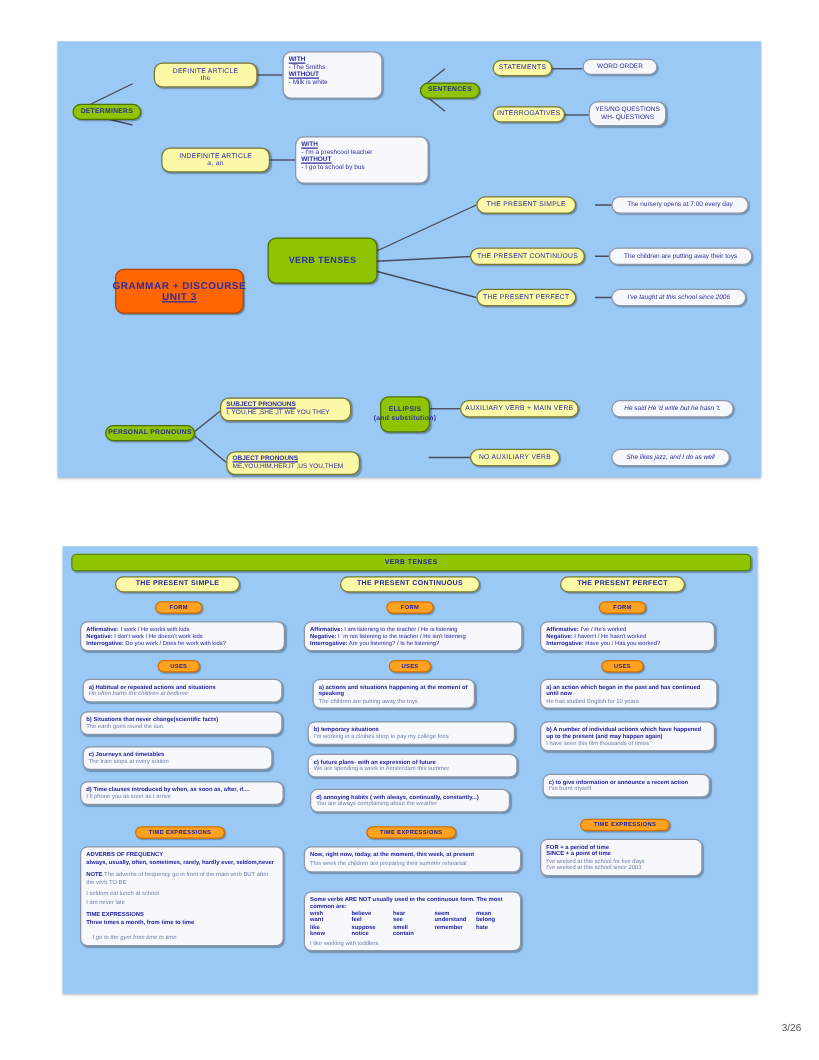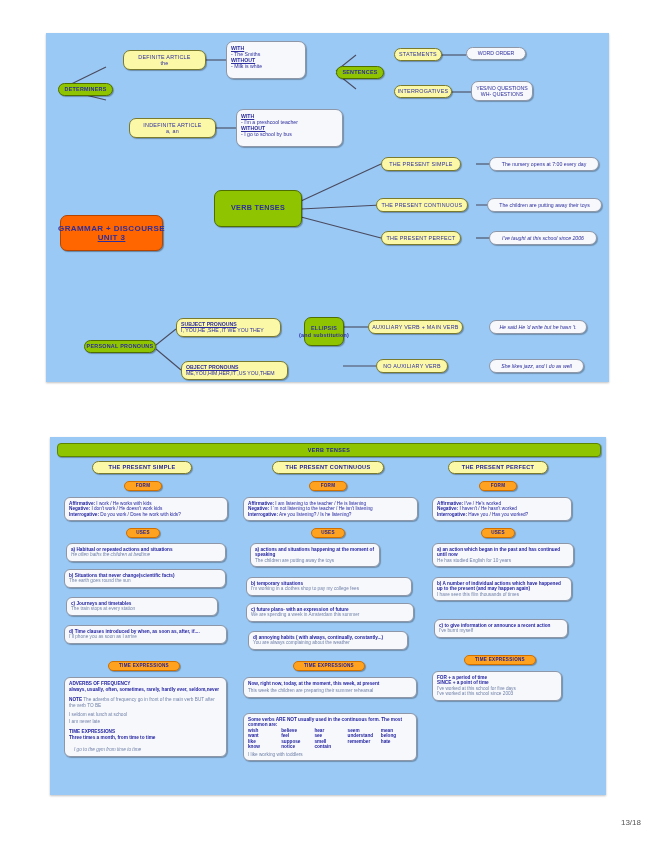--- a/index.html
+++ b/index.html
@@ -22,21 +22,21 @@
 
   .n-green{background:#8fc400;border:1px solid #4f7000;
            box-shadow:1px 1px 1px rgba(0,0,0,.3);
            font-weight:bold;text-align:center;}
   .n-yellow{background:#fbf8a8;border:1px solid #7a7a2e;
             box-shadow:1px 1px 1px rgba(0,0,0,.3);}
   .n-white{background:#f6f8fb;border:1px solid #8e97a8;
            box-shadow:1px 1px 1px rgba(0,0,0,.28);}
   .n-orange{background:#ff6600;border:1px solid #b34500;
             box-shadow:1px 1px 1px rgba(0,0,0,.35);
-            font-weight:bold;text-align:center;}
+            font-weight:bold;text-align:center;margin-left:32px;}
   .n-orangepill{background:#ffa21f;border:1px solid #d07000;
             border-radius:9px;box-shadow:1px 1px 1px rgba(0,0,0,.3);
             font-weight:bold;text-align:center;color:#23239b;}
 
   .ctr{display:flex;align-items:center;justify-content:center;flex-direction:column;}
   .u{text-decoration:underline;}
   .b{font-weight:bold;}
   .i{font-style:italic;}
 
   svg.links{position:absolute;left:0;top:0;width:100%;height:100%;overflow:visible;}
@@ -336,14 +336,14 @@
       <span>TIME EXPRESSIONS</span>
     </div>
     <div class="node n-white card" style="left:382px;top:234px;width:130px;">
       <span class="hd">FOR + a period of time</span>
       <span class="hd">SINCE + a point of time</span>
       <span class="ex">I've worked at this school for five days</span>
       <span class="ex">I've worked at this school since 2003</span>
     </div>
   </div>
 
-  <div class="pgnum">13/18</div>
+  <div class="pgnum">3/26</div>
 </div>
 
 </body></html>

